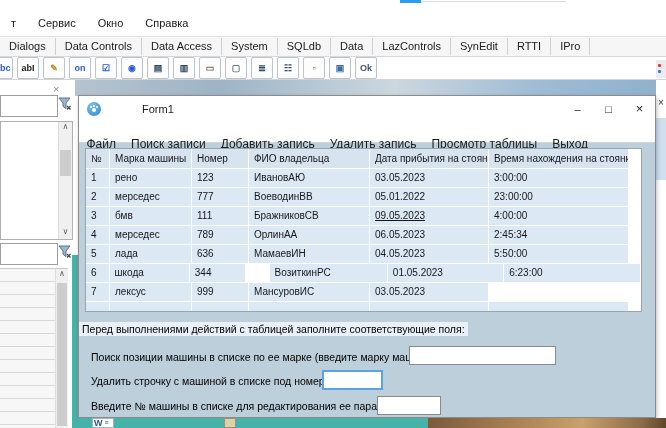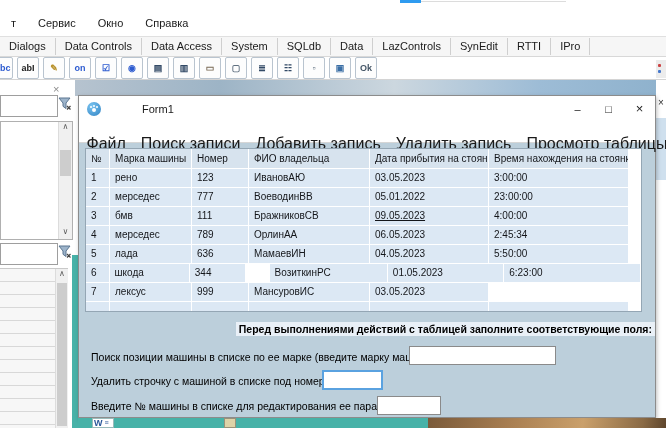--- a/index.html
+++ b/index.html
@@ -50,31 +50,31 @@
   .form-window{left:78px;top:95px;width:578px;height:323px;background:#bccfdb;border:1px solid #8c8c8c;box-sizing:border-box;box-shadow:1px 2px 4px rgba(0,0,0,.25);}
   .titlebar{position:absolute;left:0;top:0;right:0;height:25px;background:#fff;display:flex;align-items:center;gap:34px;}
   .form-icon{width:14px;height:14px;margin-left:8px;border-radius:50%;background:radial-gradient(circle at 35% 30%,#7cc4f0,#2f83c4);position:relative;}
   .form-icon::after{content:"";position:absolute;left:5px;top:6px;width:4px;height:4px;border-radius:50%;background:#fff;
     box-shadow:-3px -3px 0 -1px #fff,0 -4px 0 -1px #fff,3px -3px 0 -1px #fff;}
   .form-title{margin-left:7px;font-size:11px;}
   .winbtns{margin-left:auto;display:flex;height:100%;}
   .wbtn{width:31px;height:100%;display:flex;align-items:center;justify-content:center;font-size:11px;color:#222;}
   .wbtn.close{font-size:13px;}
   .form-menubar{position:absolute;left:0;top:25px;right:0;height:21px;background:#fff;border-bottom:1px solid #d6d6d6;display:flex;align-items:center;}
-  .fmenu-item{padding:0 7.5px;font-size:16px;white-space:nowrap;margin-top:25px;}
+  .fmenu-item{padding:0 7.5px;font-size:12px;white-space:nowrap;margin-top:25px;}
 
   
   .grid{position:absolute;left:6px;top:52px;width:557px;height:164px;background:#fff;border:1px solid #94a6b4;box-sizing:border-box;overflow:hidden;}
   .grow{display:flex;}
   .gc{box-sizing:border-box;height:19px;line-height:18px;padding:0 0 0 5px;font-size:10px;color:#14161a;
      background:#dce8f4;border-right:1px solid #fff;border-bottom:1px solid #fff;white-space:nowrap;overflow:hidden;}
   .grow.hdr .gc{height:20px;line-height:19px;background:#d7e3ee;}
 
   
-  .instruction-wrap{position:absolute;left:0;top:226px;right:0;text-align:right;font-weight:bold;}
+  .instruction-wrap{position:absolute;left:0;top:226px;right:0;text-align:left;}
   .instruction{display:inline-block;background:#e9f0f7;padding:1px 3px;font-size:10.5px;color:#000;}
   .flabel{position:absolute;font-size:10.5px;color:#000;white-space:nowrap;}
   .finput{position:absolute;background:#fff;border:1px solid #8a8a8a;box-sizing:border-box;font-family:"Liberation Sans",sans-serif;font-size:10.5px;padding:0 3px;}
   .finput.focused{border:2px solid #5aa2e0;}
 
   
   .bottom-strip{left:78px;top:418px;right:0;height:10px;background:#47b2a8;}
   .word-icon{position:absolute;left:14px;top:0;width:22px;height:10px;background:#fff;border:1px solid #9bb;box-sizing:border-box;display:flex;align-items:center;}
   .word-w{color:#2b579a;font-size:9px;font-weight:bold;line-height:8px;margin-left:1px;}
   .word-lines{margin-left:2px;color:#2b579a;font-size:7px;line-height:8px;}

